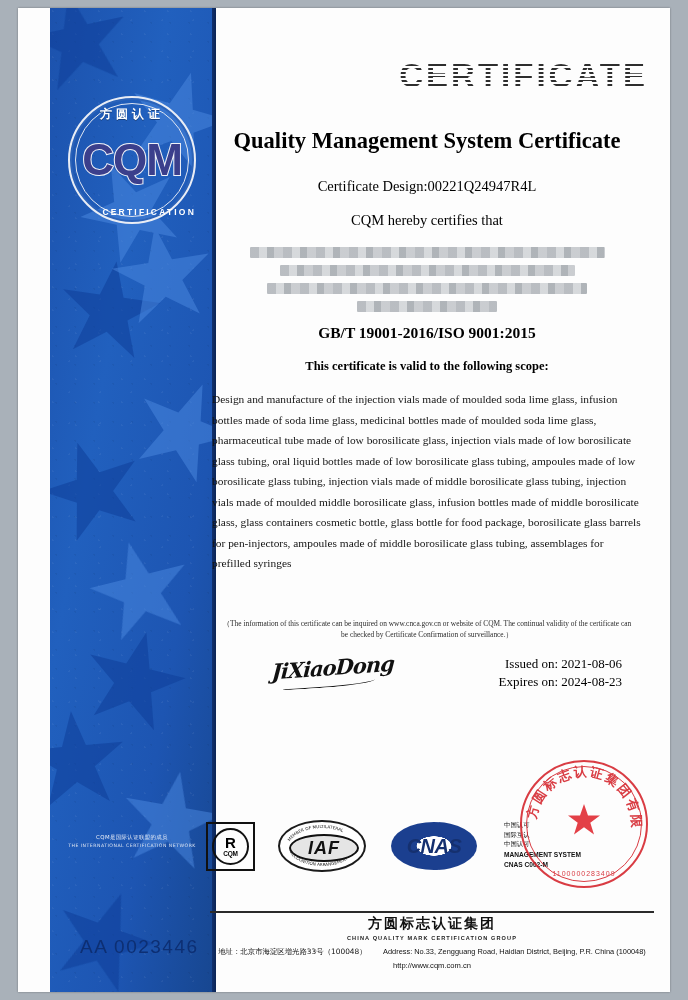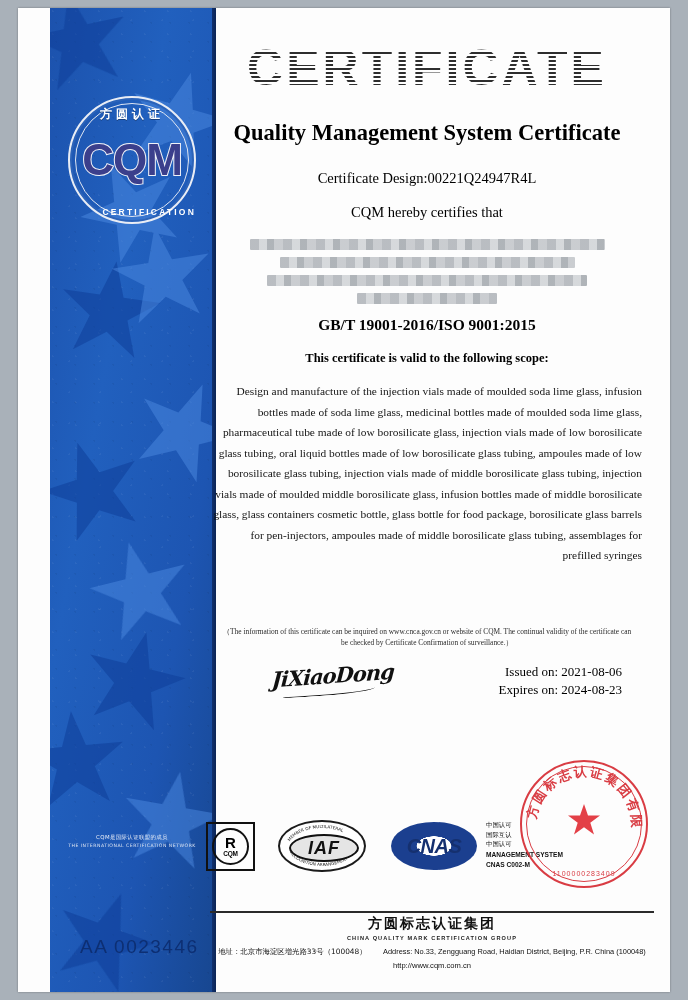--- a/index.html
+++ b/index.html
@@ -101,23 +101,23 @@
     position:absolute;left:30px;top:928px;
     font-family:"Liberation Sans",sans-serif;
     font-size:19px;letter-spacing:1.5px;color:#0d2f73;
   }
   
   .content{
     position:absolute;left:166px;top:0;right:0;bottom:0;
     padding:0 22px;
   }
   .big-title{
-    text-align:center;margin-top:32px;
+    text-align:right;margin-top:40px;
     font-family:"Liberation Sans",sans-serif;
-    font-weight:bold;font-size:50px;letter-spacing:3px;
+    font-weight:bold;font-size:33px;letter-spacing:3px;
     color:#4a4a4a;
     background-image:repeating-linear-gradient(
       180deg,#2e2e2e 0 2px,#ffffff 2px 4px);
     -webkit-background-clip:text;background-clip:text;
     -webkit-text-fill-color:transparent;
     line-height:56px;
   }
   .sub-title{
     text-align:center;margin-top:24px;
     font-weight:bold;font-size:22.5px;color:#000;
@@ -133,26 +133,26 @@
         #b4b8bd 0 9px,#d3d6d9 9px 17px,#a9aeb3 17px 24px,#c6c9cd 24px 33px);
     opacity:.92;
   }
   .rline.l1{width:355px;}
   .rline.l2{width:295px;}
   .rline.l3{width:320px;}
   .rline.l4{width:140px;}
   .std{text-align:center;margin-top:12px;font-weight:bold;font-size:15.5px;}
   .scope-head{text-align:center;margin-top:17px;font-weight:bold;font-size:12.5px;}
   .scope-body{
-    margin-top:15px;text-align:right;
+    margin-top:15px;text-align:left;
     font-size:11.4px;line-height:20.5px;color:#141414;
     padding:0 6px;
   }
   .disclaimer{
-    margin-top:60px;text-align:center;
+    margin-top:44px;text-align:center;
     font-size:7.4px;line-height:11.5px;color:#2a2a2a;
     padding:0 14px;
   }
   
   .sig-row{
     margin-top:14px;display:flex;align-items:flex-start;
     justify-content:space-between;padding:0 18px;
   }
   .sig{
     font-family:"DejaVu Serif",serif;font-style:italic;font-weight:bold;
@@ -205,21 +205,21 @@
   .cnas-b{
     position:absolute;inset:0;border-radius:50%;
     background:radial-gradient(ellipse at 50% 50%,#ffffff 28%,#1b3f8f 29% 100%);
   }
   .cnas-w{
     position:relative;font-family:"Liberation Sans",sans-serif;
     font-weight:bold;font-style:italic;font-size:20px;color:#15306f;
     letter-spacing:-.5px;
   }
   .cnas-txt{
-    margin-left:9px;font-family:"DejaVu Sans",sans-serif;
+    margin-left:27px;font-family:"DejaVu Sans",sans-serif;
     font-size:6.4px;line-height:9.6px;color:#111;white-space:nowrap;
   }
   .cnas-txt b{font-family:"Liberation Sans",sans-serif;font-size:6.6px;}
   
   .seal{
     position:absolute;right:22px;bottom:104px;width:124px;height:124px;
     border-radius:50%;border:2.4px solid #d4222a;
     opacity:.88;
   }
   .seal-in{position:absolute;inset:4px;border-radius:50%;border:1px solid #d4222a;}

